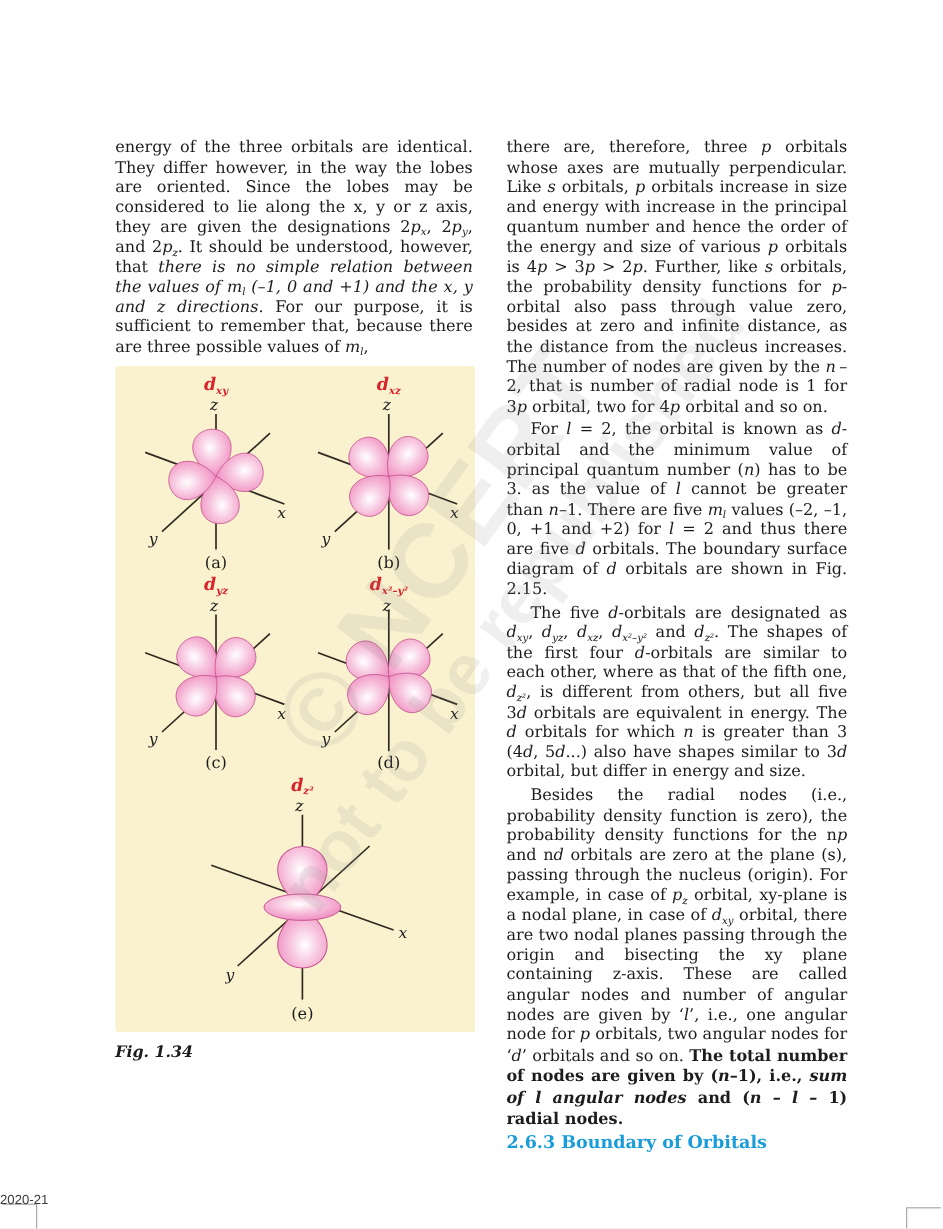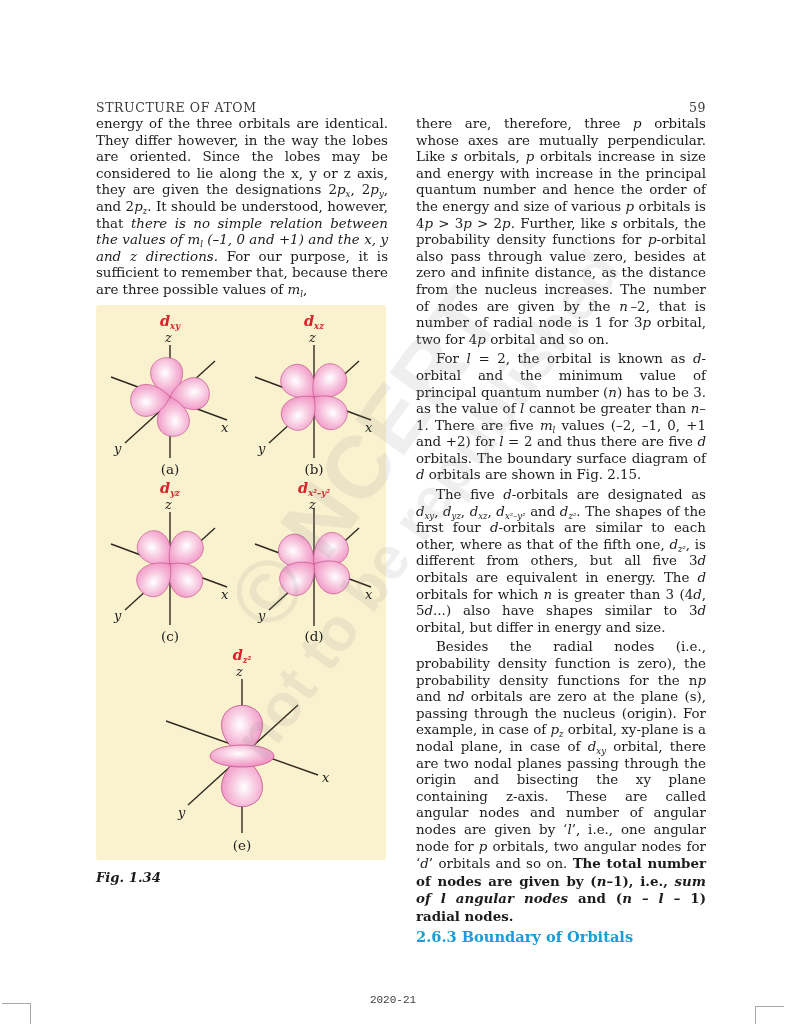--- a/index.html
+++ b/index.html
@@ -17,21 +17,21 @@
   
   .columns { position:absolute; top:116px; left:96px; width:610px; display:flex; gap:28px; }
   .col { width:298px; font-size:13.4px; line-height:16.6px; text-align:justify;
          text-justify:inter-word; hyphens:none; }
   .col p { margin:0 0 3px 0; }
   p.ind { text-indent:20px; }
   sub { font-size:8.5px; line-height:0; vertical-align:-3px; }
   
   .fig-box {
     margin-top:6px; width:288px; background:var(--fig-bg,#FAF2CF);
-    border-radius:3px; padding:8px 0 4px 2px;
+    border-radius:3px; padding:8px 0 4px 12px;
   }
   .fig-grid { display:grid; grid-template-columns:1fr 1fr; }
   .panel { display:flex; flex-direction:column; align-items:center; }
   .panel-e { grid-column:1 / span 2; }
   .orb-label {
     text-align:center; color:var(--label-red,#D8232A);
     font-weight:bold; font-style:italic; font-size:14.5px; height:18px;
   }
   .panel-tag { text-align:center; font-size:13.5px; height:19px; color:#1c1c1c; }
   .orb-svg { overflow:visible; display:block; }
@@ -42,22 +42,22 @@
   .fig-caption { margin-top:10px; display:flex; font-size:13.2px; line-height:16.5px; width:292px; }
   .cap-prefix { font-weight:bold; font-style:italic; white-space:nowrap; margin-right:7px; }
   .cap-text { font-style:italic; }
   
   .section-heading {
     color:var(--heading-blue,#1A9CD9); font-weight:bold; font-size:14.6px;
     margin:9px 0 6px 0; text-align:left; text-indent:0;
   }
   
   .footer {
-    position:absolute; left:0; right:0; bottom:18px; text-align:center;
-    font-family:Liberation Mono, monospace; font-size:11px; color:#3c3c3c;
+    position:absolute; left:0; right:0; bottom:18px; text-align:left;
+    font-family:Liberation Sans, sans-serif; font-size:11px; color:#3c3c3c;
   }
   
   .watermark {
     position:absolute; top:400px; left:20px; width:740px;
     transform:rotate(-54deg); text-align:center; pointer-events:none; z-index:6;
     color:rgba(140,140,140,0.14); font-family:"Liberation Sans",sans-serif;
     font-weight:bold; line-height:1.05;
   }
   .wm1 { font-size:88px; }
   .wm2 { font-size:60px; white-space:nowrap; }
@@ -77,24 +77,20 @@
       <stop offset="0%" stop-color="#ffffff"></stop>
       <stop offset="45%" stop-color="#f7c3dd"></stop>
       <stop offset="100%" stop-color="#ee82bb"></stop>
     </radialGradient>
     <path id="lobe" d="M0,0 C-17,-11 -26,-31 -14,-43 C-6,-50 6,-50 14,-43 C26,-31 17,-11 0,0 Z"></path>
   </defs>
 </svg>
 
 <div class="page">
 
-  <div class="header">
-    <span>STRUCTURE OF ATOM</span>
-    <span>59</span>
-  </div>
 
   <div class="columns">
 
     <div class="col">
       <p>energy of the three orbitals are identical. They differ however, in the way the lobes are oriented. Since the lobes may be considered to lie along the x, y or z axis, they are given the designations 2<i>p<sub>x</sub></i>, 2<i>p<sub>y</sub></i>, and 2<i>p<sub>z</sub></i>. It should be understood, however, that <i>there is no simple relation between the values of m<sub>l</sub> (–1, 0 and +1) and the x, y and z directions.</i> For our purpose, it is sufficient to remember that, because there are three possible values of <i>m<sub>l</sub></i>,</p>
 
       <div class="fig-box">
         <div class="fig-grid">
 
           <div class="panel">

